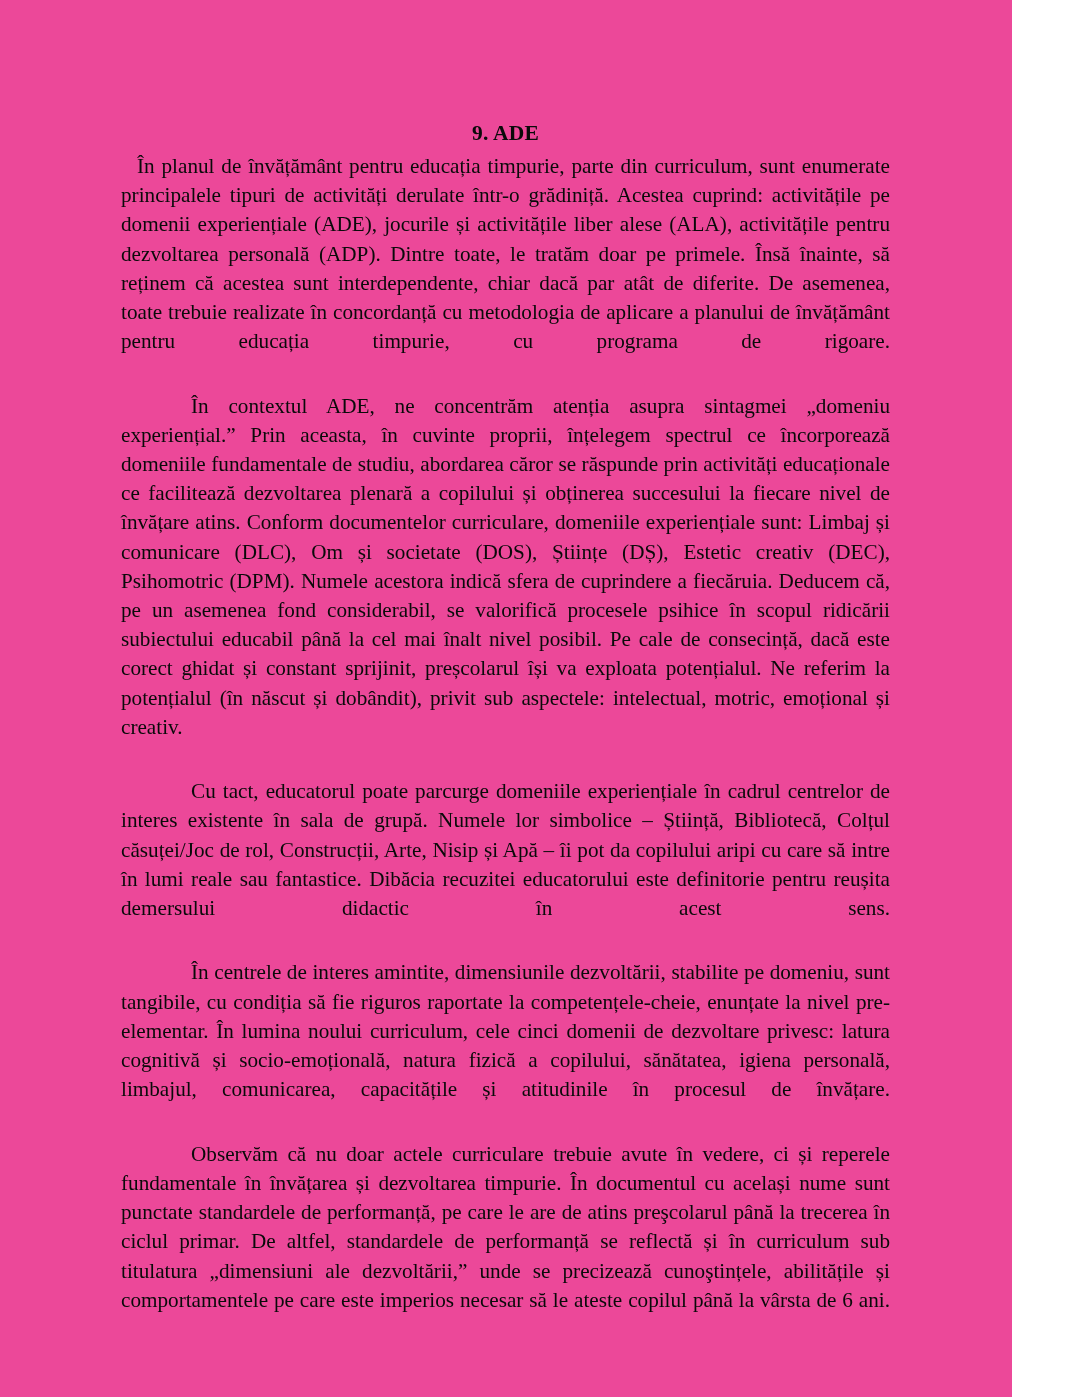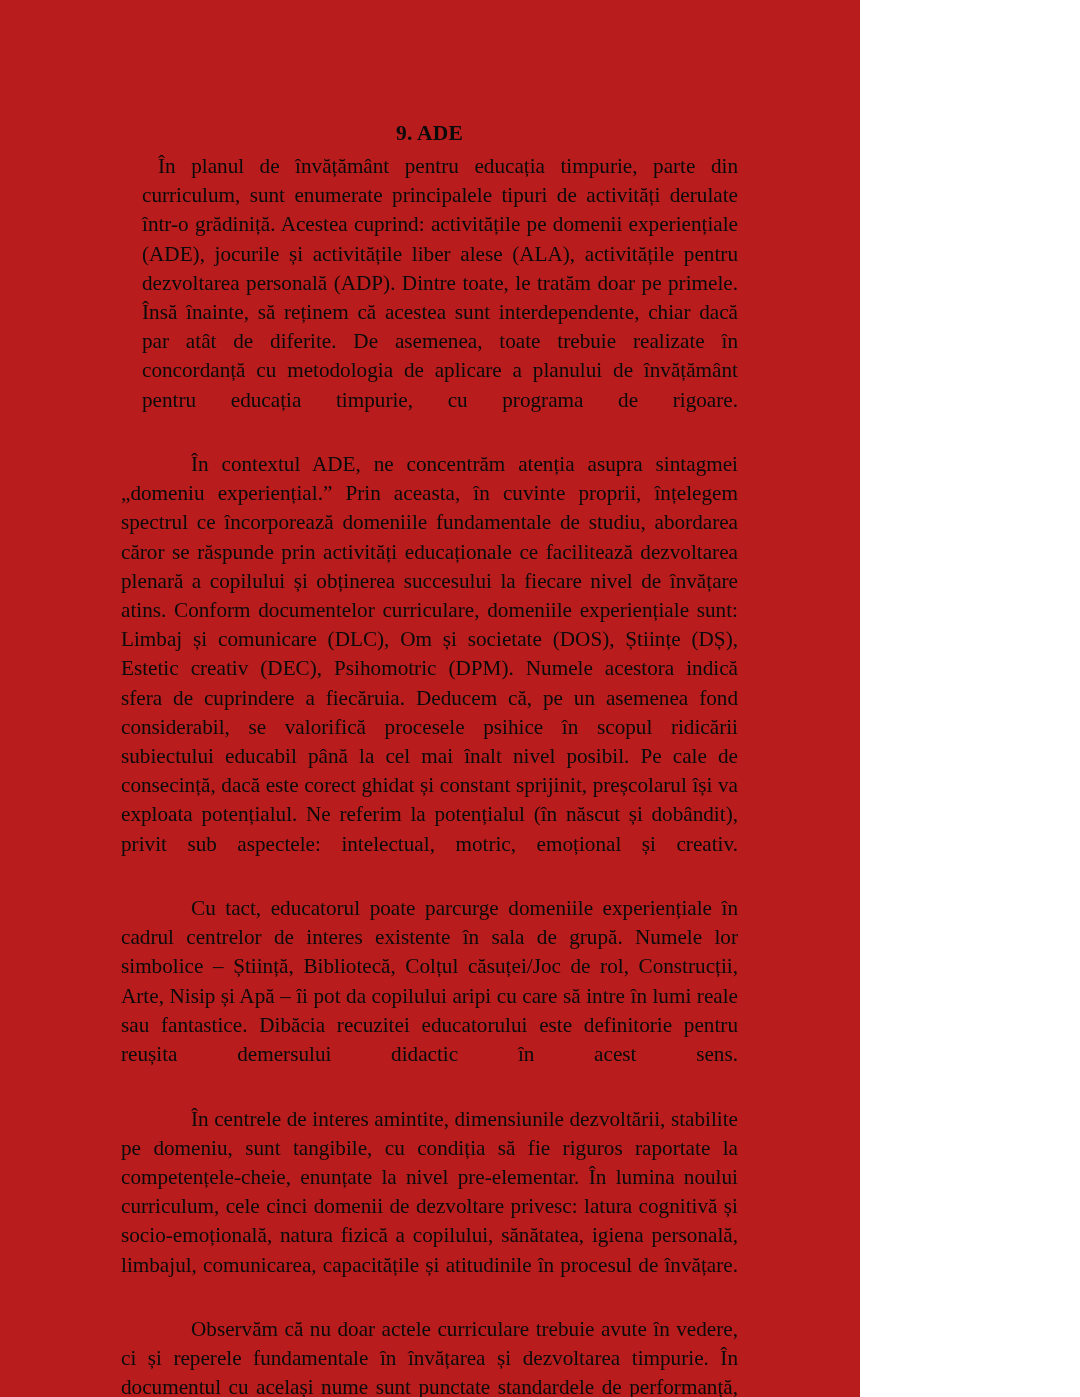--- a/index.html
+++ b/index.html
@@ -10,25 +10,25 @@
   }
   body {
     width: 1080px;
     height: 1397px;
     font-family: "Liberation Serif", "DejaVu Serif", serif;
     color: #0a0a0a;
     -webkit-font-smoothing: antialiased;
   }
   .page {
     position: relative;
-    width: 860px;
+    width: 1012px;
     height: 1397px;
     box-sizing: border-box;
     padding: 119px 122px 0 121px;
-    background: #b91c1c;
+    background: #ec4899;
   }
   .doc-heading {
     text-align: center;
     font-size: 21.5px;
     font-weight: bold;
     line-height: 29px;
     margin: 0 0 4px 0;
     letter-spacing: 0.2px;
   }
   .para {
@@ -36,21 +36,21 @@
     line-height: 29.2px;
     text-align: justify;
     text-justify: inter-word;
     margin: 0;
     hyphens: none;
     word-spacing: 0.1px;
   }
   .para + .para {
     margin-top: 6px;
   }
-  .indent-small { text-indent: 16px; margin-left: 21px; }
+  .indent-small { text-indent: 16px; }
   .indent-large { text-indent: 70px; }
   
   .para::after {
     content: "";
     display: inline-block;
     width: 100%;
   }
 </style>
 </head>
 <body>

